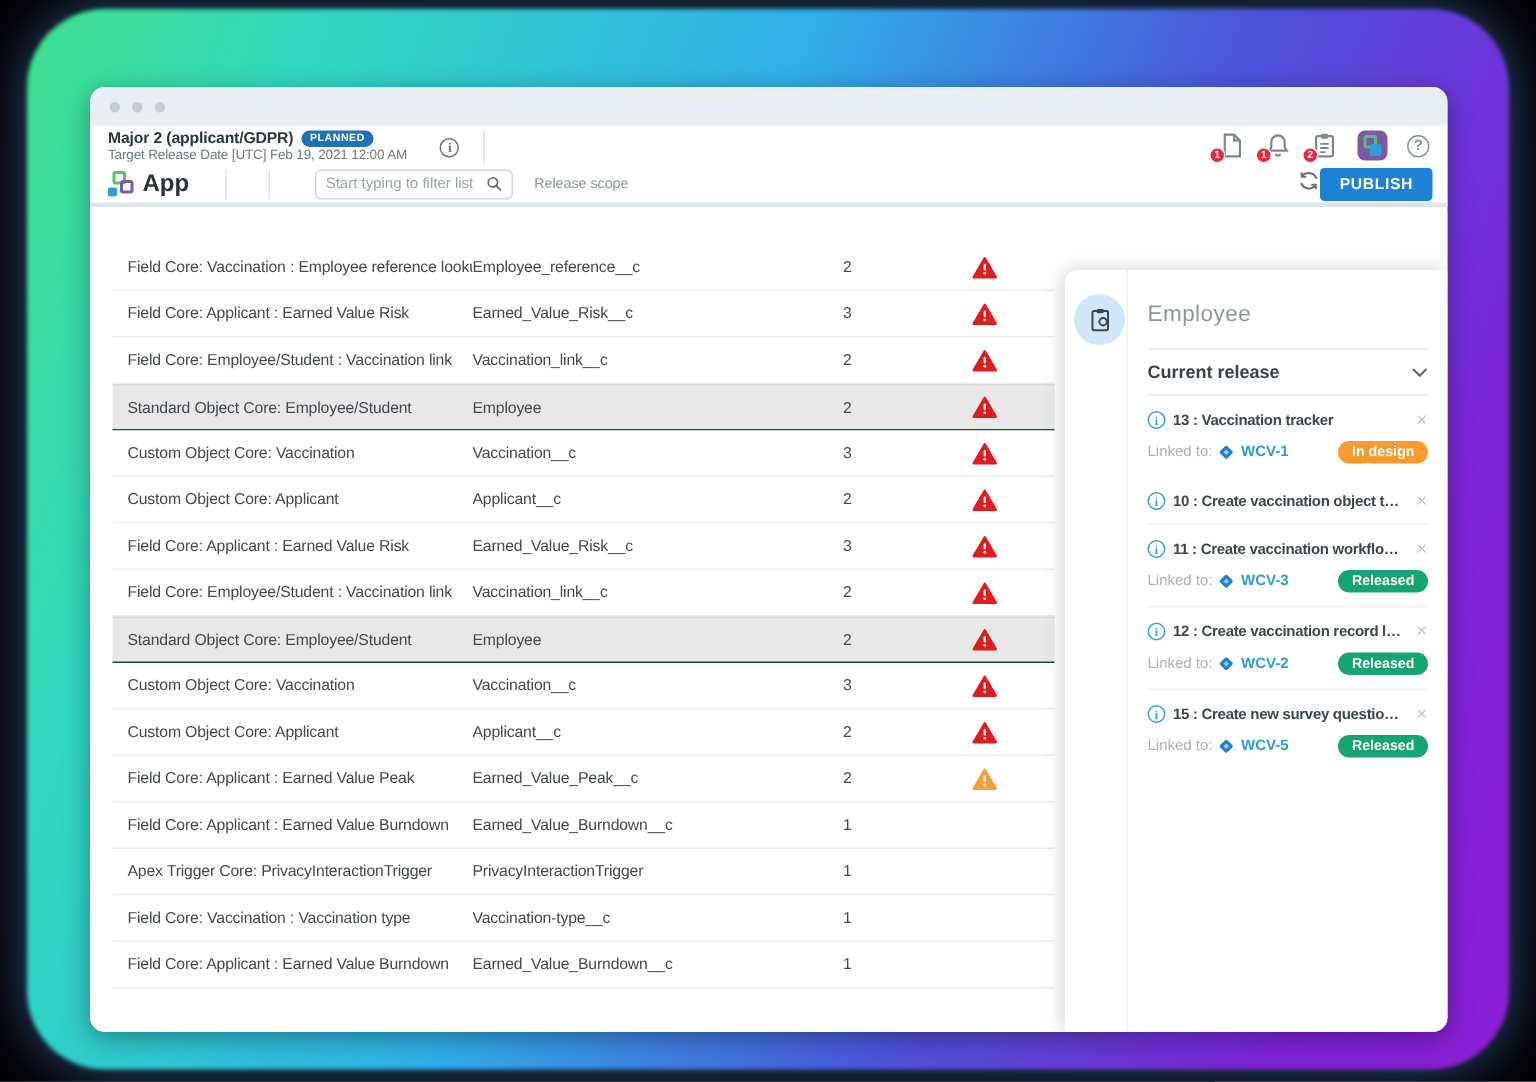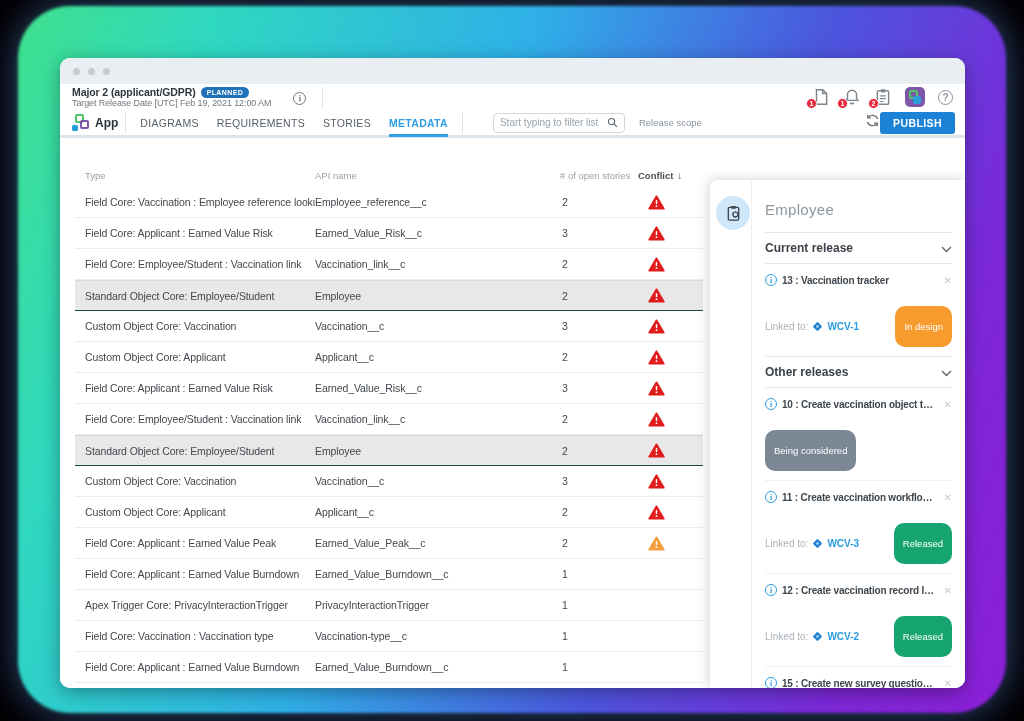--- a/index.html
+++ b/index.html
@@ -45,21 +45,21 @@
   .help-circle { width:15px; height:15px; border:1.3px solid #8a939b; border-radius:50%; color:#8a939b;
     font-size:10px; font-weight:bold; display:flex; align-items:center; justify-content:center; }
 
   
   .toolbar { height:28px; background:#fff; border-bottom:3px solid #dde5ec; display:flex; align-items:center;
     padding:0 12px; position:relative; }
   .app-logo { width:18px; height:18px; position:relative; margin-right:5px; }
   .app-logo .g { position:absolute; left:3px; top:0; width:9px; height:9px; border:2px solid #4fc46a; border-radius:2px; }
   .app-logo .p { position:absolute; left:8px; top:6px; width:9px; height:9px; border:2px solid #7e57a8; border-radius:2px; }
   .app-logo .t { position:absolute; left:0; top:11px; width:6px; height:6px; background:#2d9fd8; border-radius:1.5px; }
-  .app-label { font-size:12px; font-weight:bold; color:#2b3238; margin-right:7px; }
+  .app-label { font-size:16px; font-weight:bold; color:#2b3238; margin-right:24px; }
   .tb-div { width:1px; height:20px; background:#dde2e7; margin-right:14px; }
   .tabs { display:flex; align-items:center; gap:18px; height:100%; }
   .tab { font-size:10.5px; color:#555e66; letter-spacing:.3px; height:100%; display:flex; align-items:center;
     border-bottom:3px solid transparent; margin-bottom:-3px; cursor:pointer; }
   .tab.active { color:#2e9fe4; font-weight:bold; border-bottom-color:#2e9fe4; }
   .search-box { margin-left:16px; width:132px; height:20px; border:1px solid #cfd6dc; border-radius:4px;
     display:flex; align-items:center; padding:0 6px; }
   .search-box input { border:none; outline:none; width:100%; font-size:10px; color:#3a4149;
     font-family:"Liberation Sans",sans-serif; }
   .search-box input::placeholder { color:#9aa4ad; }
@@ -109,26 +109,26 @@
   .chev svg { width:11px; height:7px; }
   .story-card { padding:10px 0 9px 0; border-bottom:1px solid #edeff1; }
   .story-card:last-child { border-bottom:none; }
   .card-top { display:flex; align-items:center; gap:5px; }
   .info-i { flex:none; width:12px; height:12px; border:1.3px solid #2e9fe4; border-radius:50%; color:#2e9fe4;
     font-size:8px; font-weight:bold; display:flex; align-items:center; justify-content:center;
     font-family:"Liberation Serif",serif; }
   .card-title { font-size:10px; font-weight:bold; color:#3f474e; letter-spacing:-.2px; white-space:nowrap;
     overflow:hidden; text-overflow:ellipsis; flex:1; }
   .card-x { flex:none; color:#c3c9ce; font-size:10px; margin-left:4px; }
-  .card-bottom { display:flex; align-items:center; margin-top:20px; }
+  .card-bottom { display:flex; align-items:center; margin-top:8px; }
   .linked-group { display:flex; align-items:center; gap:4px; flex:1; }
   .linked-label { font-size:10px; color:#aab1b8; }
   .diamond { width:11px; height:11px; }
   .story-link { font-size:10px; font-weight:bold; color:#2a9ce0; }
-  .badge { font-size:9.5px; color:#fff; padding:15px 9px; border-radius:10px; white-space:nowrap; }
+  .badge { font-size:9.5px; color:#fff; padding:2px 9px; border-radius:10px; white-space:nowrap;font-weight:bold; }
   .badge.orange { background:#f79b2e; }
   .badge.green { background:#16a571; }
   .badge.gray { background:#7b8795; }
 </style>
 </head>
 <body>
 
 <div class="stage">
   <div class="glow-frame"></div>
 
@@ -183,34 +183,20 @@
     </div>
 
     <div class="toolbar">
       <div class="app-logo">
         <div class="g"></div>
           <div class="p"></div>
           <div class="t"></div>
       </div>
       <span class="app-label">App</span>
       <div class="tb-div"></div>
-      <div class="tabs">
-          <div class="tab">
-            <span>DIAGRAMS</span>
-          </div>
-          <div class="tab">
-            <span>REQUIREMENTS</span>
-          </div>
-          <div class="tab">
-            <span>STORIES</span>
-          </div>
-          <div class="tab active">
-            <span>METADATA</span>
-          </div>
-        </div>
       <div class="tb-div" style="margin-left:14px"></div>
       <div class="search-box">
         <input type="text" placeholder="Start typing to filter list" style="">
         <svg viewBox="0 0 12 12">
           <circle cx="5" cy="5" r="3.4" fill="none" stroke="#5e676f" stroke-width="1.2"></circle>
           <path d="M7.6 7.6 L10.8 10.8" stroke="#5e676f" stroke-width="1.2"></path>
         </svg>
       </div>
       <span class="scope-label">Release scope</span>
       <div class="toolbar-right">
@@ -222,29 +208,20 @@
             <path d="M13 14v-3.2H9.8" fill="none" stroke="#6a737b" stroke-width="1.5"></path>
           </svg>
         </div>
         <button class="publish-btn">PUBLISH</button>
       </div>
     </div>
 
     <div class="content">
 
       <div class="table-area">
-        <div class="thead">
-          <span class="th type">Type</span>
-          <span class="th">API name</span>
-          <span class="th"># of open stories</span>
-          <span class="th conflict">
-            <span>Conflict</span>
-            <span class="sort-arrow">↓</span>
-          </span>
-        </div>
         <div id="rows">
             <div class="trow">
     <span class="cell type">Field Core: Vaccination : Employee reference lookup</span>
     <span class="cell">Employee_reference__c</span>
     <span class="cell stories">2</span>
     <span class="warn-wrap">
       <svg class="warn-icon red" viewBox="0 0 20 18">
         <path d="M10 1.5 L18.8 16.5 H1.2 Z" fill="#e01d1d" stroke="#e01d1d" stroke-width="2" stroke-linejoin="round"></path>
         <rect x="9.1" y="6" width="1.8" height="5.2" rx="0.9" fill="#fff"></rect>
         <circle cx="10" cy="13.4" r="1.1" fill="#fff"></circle>
@@ -456,38 +433,26 @@
           <rect x="4.6" y="4.6" width="2.8" height="2.8" transform="rotate(45 6 6)" fill="#9fd1f2"></rect>
         </svg>
         <span class="story-link">WCV-1</span>
       </span>
       <span class="badge orange">In design</span>
     </div>
   </div>
                 </div>
   </div>
               <div>
-    <div class="section-header">
-      <span class="section-label">Other releases</span>
-      <span class="chev">
-        <svg viewBox="0 0 11 7">
-                      <path d="M1 1 L5.5 5.5 L10 1" fill="none" stroke="#5e676f" stroke-width="1.4"></path>
-                    </svg>
-      </span>
-    </div>
     <div>
                   <div class="story-card">
     <div class="card-top">
       <span class="info-i">i</span>
       <span class="card-title">10 : Create vaccination object that tracks whole lifey…</span>
       <span class="card-x">✕</span>
-    </div>
-    <div class="card-bottom">
-
-      <span class="badge gray">Being considered</span>
     </div>
   </div>
                   <div class="story-card">
     <div class="card-top">
       <span class="info-i">i</span>
       <span class="card-title">11 : Create vaccination workflows</span>
       <span class="card-x">✕</span>
     </div>
     <div class="card-bottom">
       <span class="linked-group">

